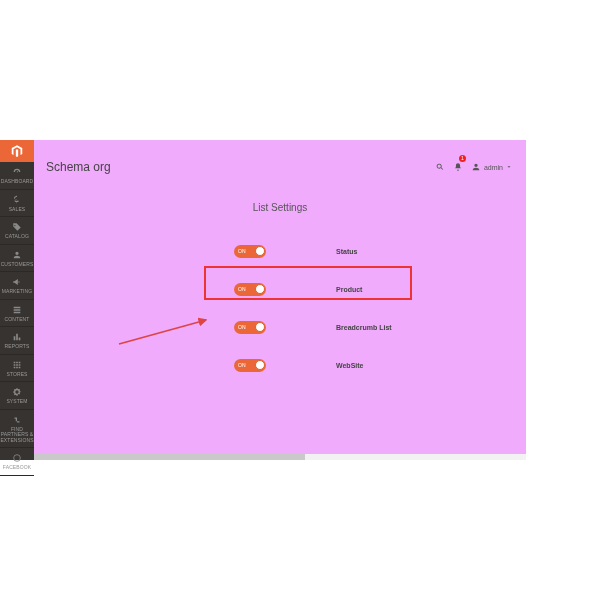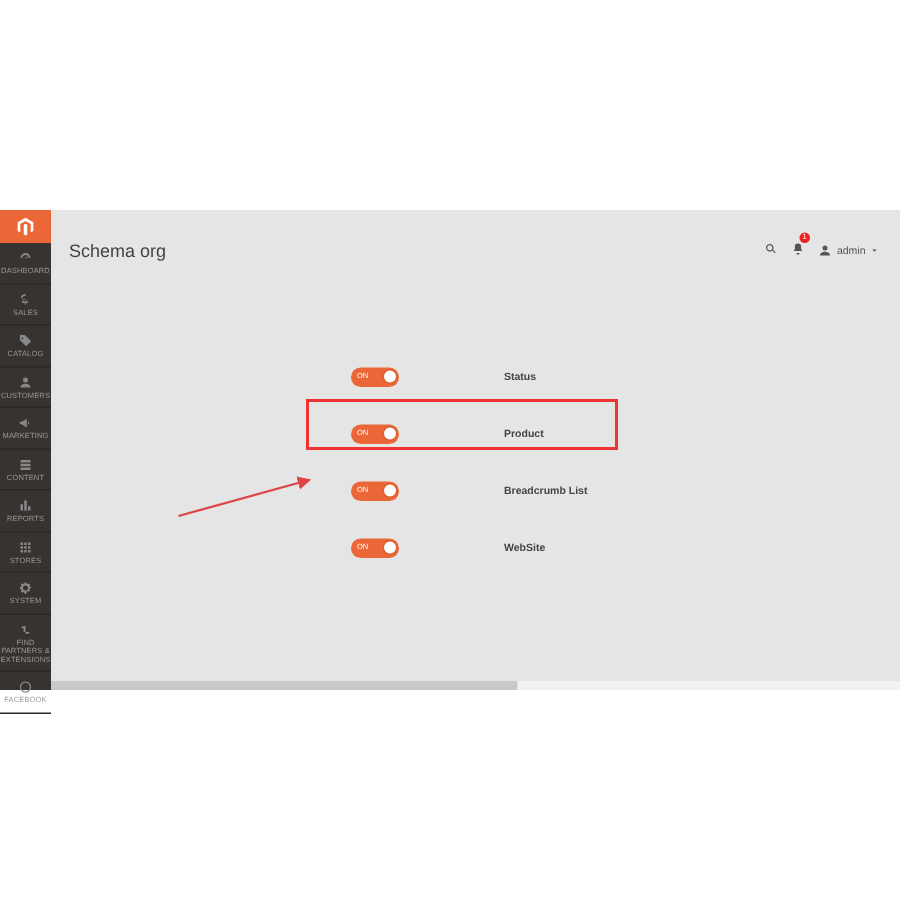--- a/index.html
+++ b/index.html
@@ -1,17 +1,17 @@
 <!DOCTYPE html>
 <html><head>
 <meta charset="utf-8">
 <style>
   * { box-sizing: border-box; margin: 0; padding: 0; }
   body { font-family: Arial, Helvetica, sans-serif; background: #fff; width: 600px; height: 600px; overflow: hidden; position: relative; }
-  .stage { position: absolute; left: 0; top: 140px; width: 600px; height: 320px; background: #e5e5e5; }
+  .stage { position: absolute; left: 0; top: 140px; width: 526px; height: 320px; background: #f0abfc; }
   .sidebar { position: absolute; left: 0; top: 0; width: 34px; height: 320px; background: #373330; color: #aaa; font-size: 5px; text-align: center; }
   .logo { width: 34px; height: 22px; background: #ec6737; display: flex; align-items: center; justify-content: center; }
   .logo svg { width: 14px; height: 14px; }
   .nav-item { padding: 5px 2px 4px 2px; border-bottom: 1px solid #2b2826; display: flex; flex-direction: column; align-items: center; gap: 2px; cursor: pointer; }
   .nav-item svg { width: 10px; height: 10px; fill: #888; }
   .nav-item span { color: #999; letter-spacing: 0.1px; line-height: 1.1; }
   .main { position: absolute; left: 34px; top: 0; right: 0; height: 320px; }
   .topbar { position: absolute; top: 18px; right: 14px; display: flex; align-items: center; gap: 8px; }
   .topbar svg { width: 10px; height: 10px; fill: #555; }
   .badge { position: relative; }
@@ -126,20 +126,21 @@
         <svg viewBox="0 0 24 24">
             <path d="M12 4a4 4 0 1 1 0 8 4 4 0 0 1 0-8zm-8 16c0-4 4-6 8-6s8 2 8 6z"></path>
           </svg>
         <span>admin</span>
         <svg viewBox="0 0 24 24" style="width:6px;height:6px">
             <path d="M6 9l6 6 6-6z"></path>
           </svg>
       </div>
     </div>
 
+    <div class="section-title">List Settings</div>
 
     <div class="rows">
       <div class="row">
         <div class="toggle">
             <span class="txt">ON</span>
             <div class="knob"></div>
           </div>
         <div class="label">Status</div>
       </div>
       <div class="row">

